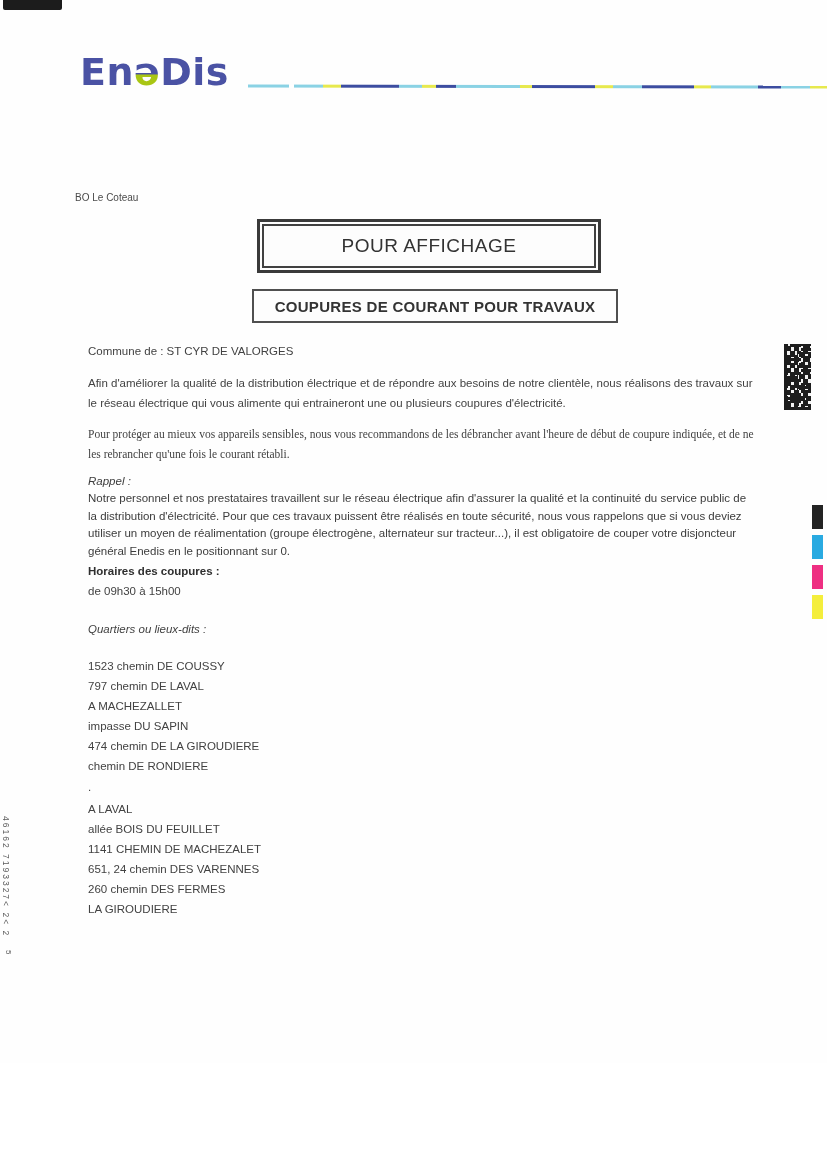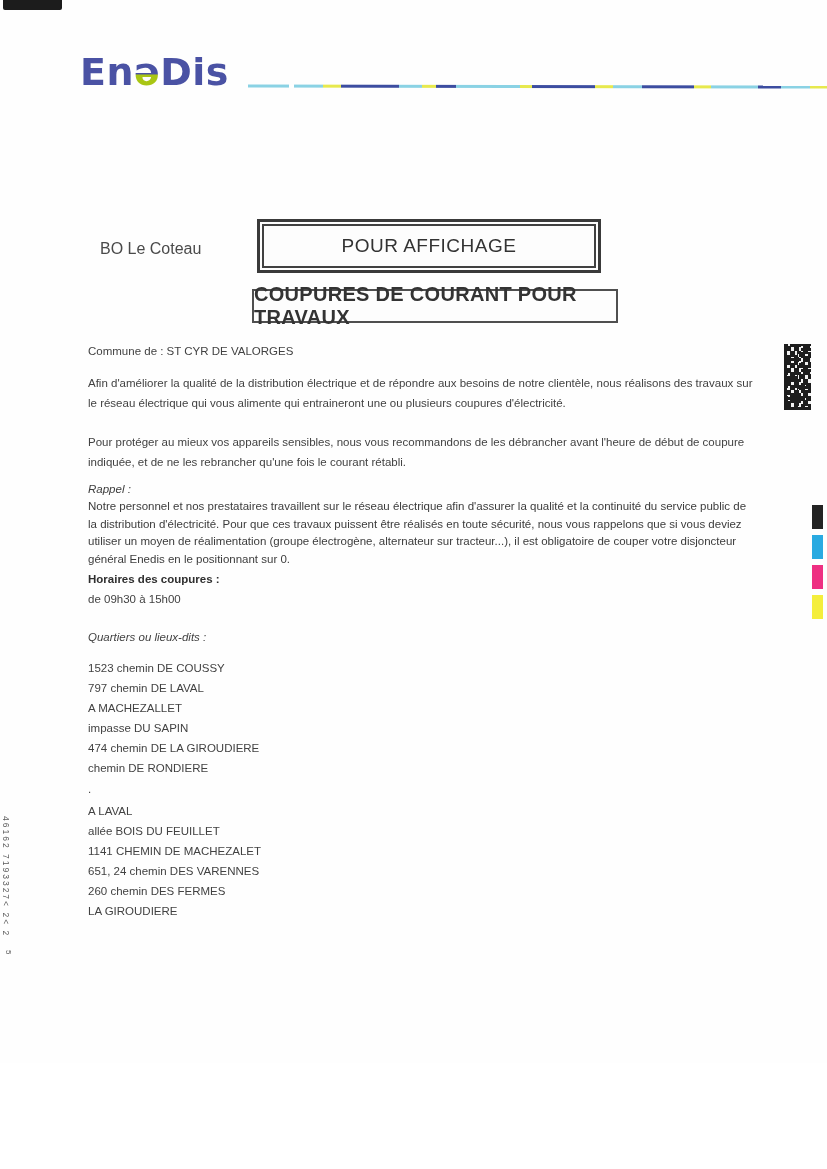--- a/index.html
+++ b/index.html
@@ -50,58 +50,58 @@
     transform: rotate(0.12deg);
     background: linear-gradient(90deg,
       #8ad2e4 0 7%, #ffffff 7% 8%, #8ad2e4 8% 13%, #e7e94e 13% 16%,
       #3c4da0 16% 26%, #8ad2e4 26% 30%, #e7e94e 30% 32.5%, #3c4da0 32.5% 36%,
       #8ad2e4 36% 47%, #e7e94e 47% 49%, #3c4da0 49% 60%, #e7e94e 60% 63%,
       #8ad2e4 63% 68%, #3c4da0 68% 77%, #e7e94e 77% 80%, #8ad2e4 80% 88%,
       #3c4da0 88% 92%, #8ad2e4 92% 97%, #e7e94e 97% 100%);
   }
 
   .office-line {
-    position: absolute; left: 100px; top: 192px;
-    font-size: 16px; color: #4a4a4a; margin-top: 48px;
+    position: absolute; left: 75px; top: 192px;
+    font-size: 10px; color: #4a4a4a;
   }
 
   
   .banner-affichage {
     position: absolute; left: 262px; top: 224px; width: 334px; height: 44px;
     border: 2px solid #414141; outline: 3px solid #3a3a3a; outline-offset: 2px;
     display: flex; align-items: center; justify-content: center;
     font-size: 19px; font-weight: 400; color: #333333; letter-spacing: 0.5px;
     background: #fdfdfd;
   }
   .banner-coupures {
     position: absolute; left: 252px; top: 289px; width: 366px; height: 34px;
     border: 2px solid #4f4f4f;
     display: flex; align-items: center; justify-content: center;
-    font-size: 20px; font-weight: 700; color: #333333; letter-spacing: 0.3px;
+    font-size: 15px; font-weight: 700; color: #333333; letter-spacing: 0.3px;
     background: #fdfdfd;
   }
 
   
   .content {
     position: absolute; left: 88px; top: 344px; width: 666px;
     font-size: 11.5px; line-height: 14px; color: #424242;
   }
   .commune { margin: 0; }
   .para { margin-top: 16px; line-height: 19.5px; }
-  .para + .para { margin-top: 20px; }
+  .para + .para { margin-top: 12px; font-family: Liberation Serif, serif; }
   .rappel-label {
     margin-top: 10px; font-style: italic; 
     color: #3c3c3c;
   }
   .rappel-text { margin-top: 2px; line-height: 17.5px; color: #3c3c3c; }
   .horaires-label { margin-top: 4px; font-weight: 700; color: #2f2f2f; }
   .date-line { margin-top: 24px; }
   .time-line { margin-top: 6px; }
   .quartiers-label { margin-top: 24px; font-style: italic; }
-  .loc-list { margin-top: 14px; }
+  .loc-list { margin-top: 20px; }
   .loc-line { line-height: 20px; }
   .dot-line { margin-top: 4px; line-height: 14px; }
   .loc-list-b { margin-top: 5px; }
 
   
   .datamatrix {
     position: absolute; left: 784px; top: 344px; width: 27px; height: 66px;
     background:
       repeating-conic-gradient(#1d1d1d 0 25%, transparent 0 50%) 0 0 / 7px 7px,
       repeating-conic-gradient(#1d1d1d 0 25%, transparent 0 50%) 3px 2px / 9px 11px,

